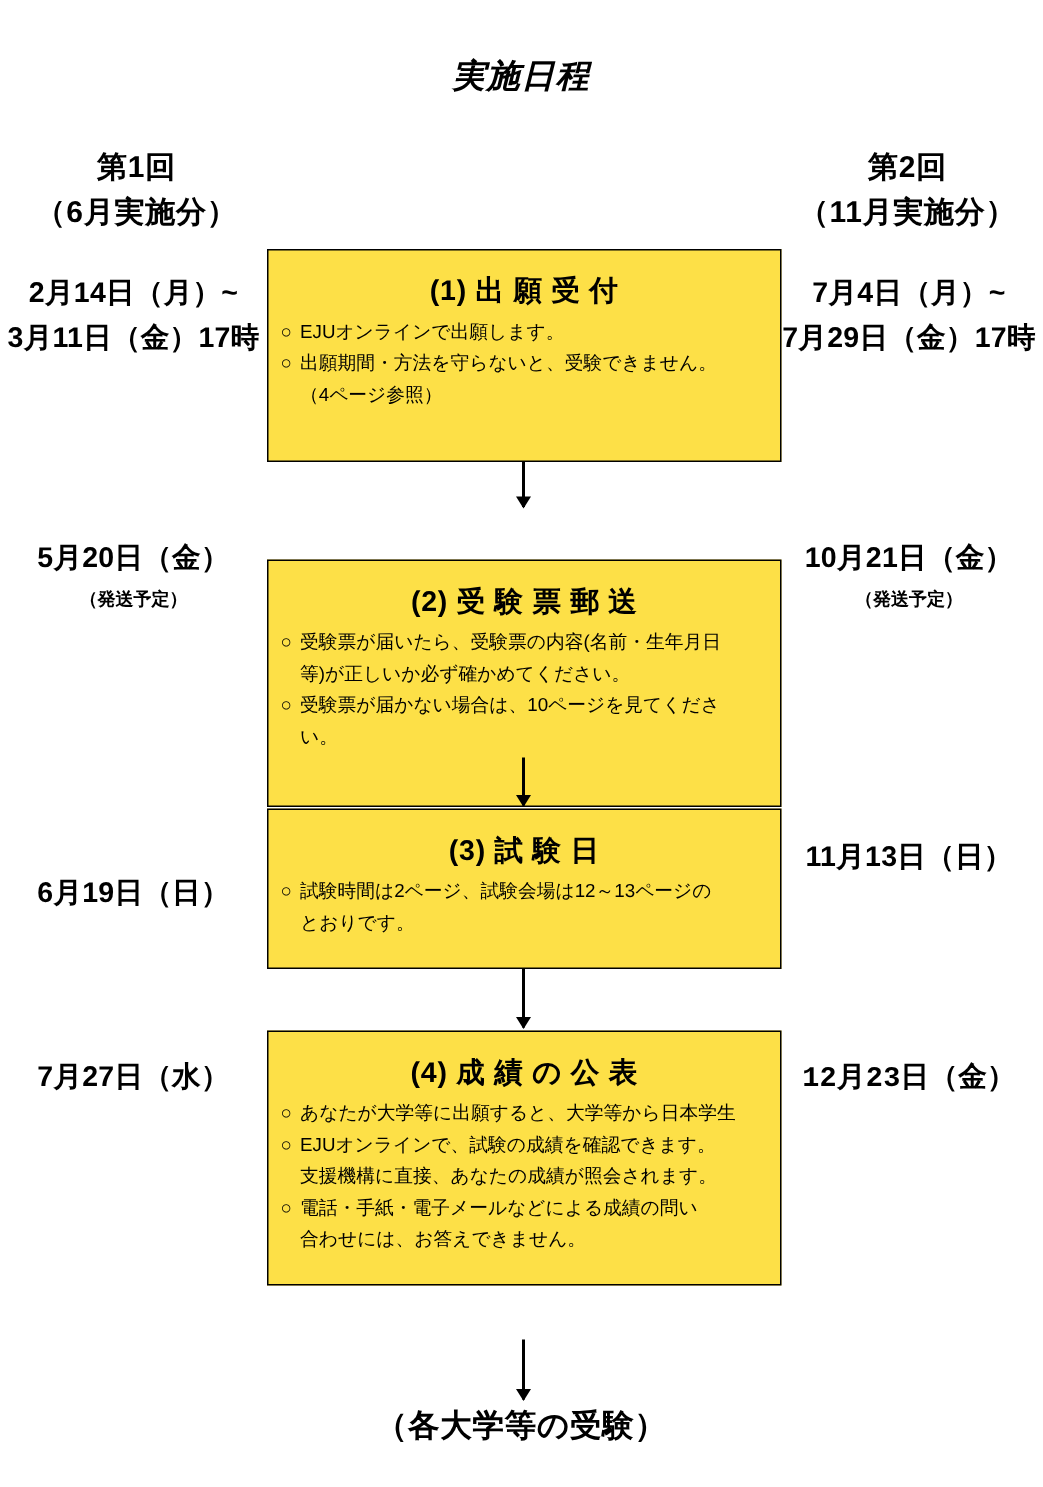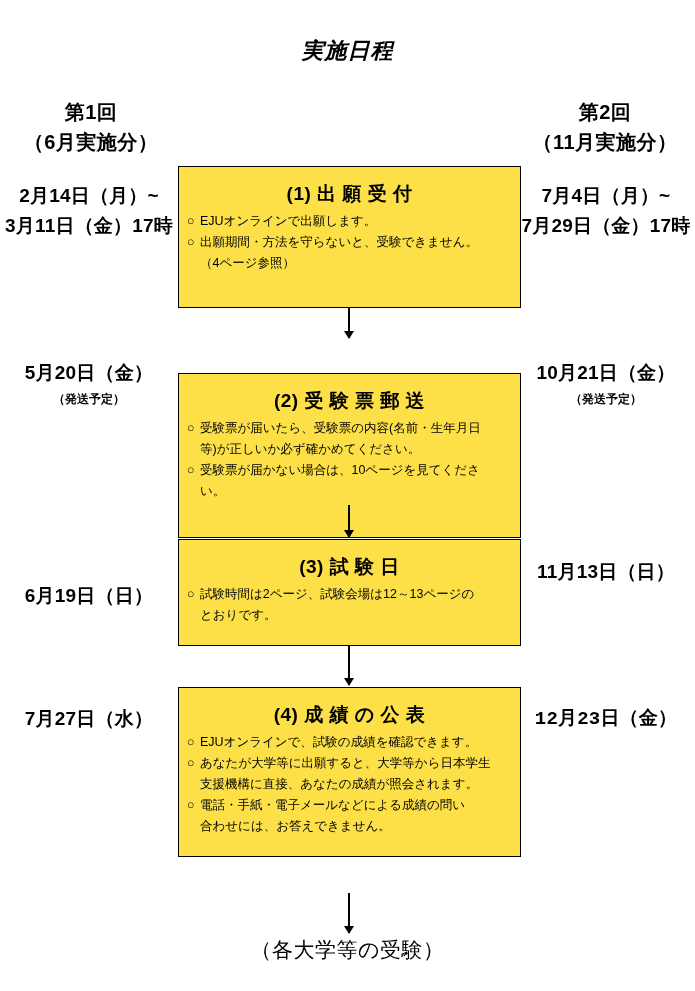--- a/index.html
+++ b/index.html
@@ -150,21 +150,21 @@
   #conn-4 { top: 893px; height: 40px; }
 
   
   .footer-note {
     position: absolute;
     left: 0;
     top: 936px;
     width: 695px;
     text-align: center;
     font-size: 21px;
-    font-weight: normal;
+    font-weight: bold;
     letter-spacing: 0.5px;
   }
 </style>
 </head>
 <body>
 
 <div id="page">
 
   <div class="doc-title">実施日程</div>
 
@@ -231,22 +231,22 @@
 
   <div class="side-date side-left" id="side-left-4">
     <div class="d-line">7月27日（水）</div>
   </div>
   <div class="side-date side-right" id="side-right-4">
     <div class="d-line">12月23日（金）</div>
   </div>
   <div class="flow-box" id="box-4">
     <div class="box-title">(4) 成 績 の 公 表</div>
     <div class="box-body">
+      <div class="bullet-row"><span class="marker">○</span><span>あなたが大学等に出願すると、大学等から日本学生</span></div>
       <div class="bullet-row"><span class="marker">○</span><span>EJUオンラインで、試験の成績を確認できます。</span></div>
-      <div class="bullet-row"><span class="marker">○</span><span>あなたが大学等に出願すると、大学等から日本学生</span></div>
       <div class="plain-row">支援機構に直接、あなたの成績が照会されます。</div>
       <div class="bullet-row"><span class="marker">○</span><span>電話・手紙・電子メールなどによる成績の問い</span></div>
       <div class="plain-row">合わせには、お答えできません。</div>
     </div>
   </div>
   <div class="connector" id="conn-4"></div>
 
   <div class="footer-note">（各大学等の受験）</div>
 
 </div>

